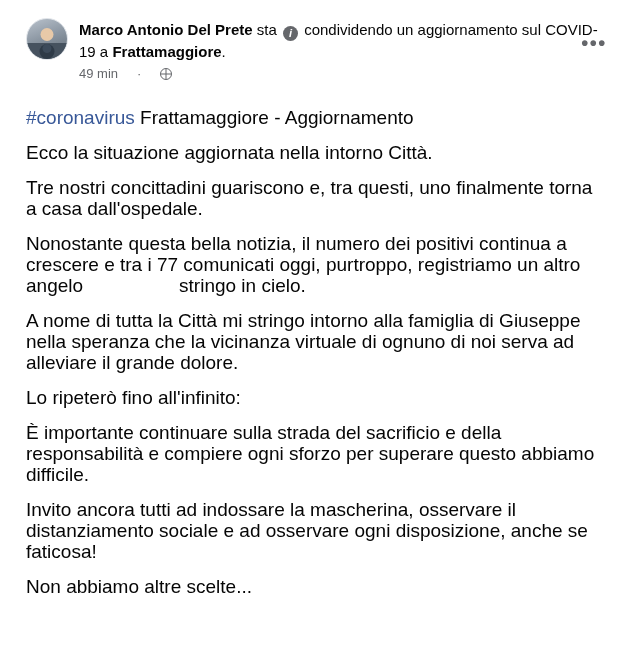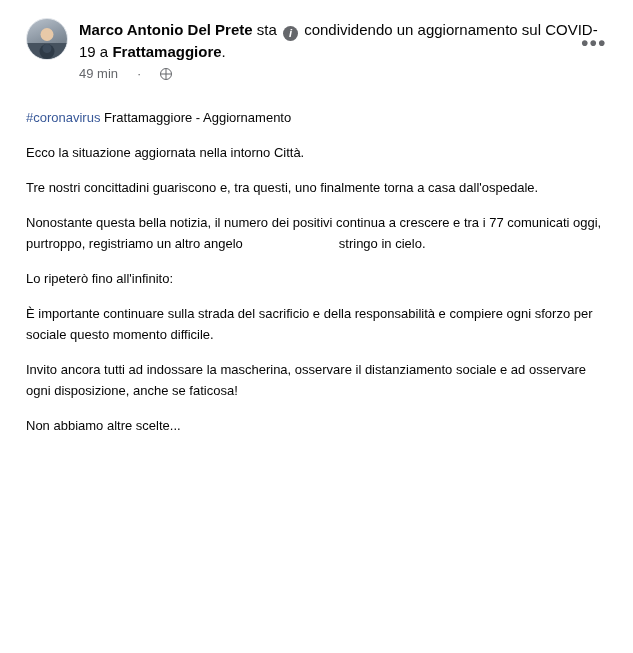--- a/index.html
+++ b/index.html
@@ -157,21 +157,21 @@
   .menu-button .dots {
     font-size: 20px;
     letter-spacing: 1.5px;
     color: #65676b;
     font-weight: bold;
     line-height: 10px;
   }
 
   
   .post-body {
-    font-size: 13px;
+    font-size: 19px;
     line-height: 21px;
     color: #050505;
     margin-top: 24px;
   }
   .post-body p {
     margin: 0 0 14px 0;
   }
   .post-body p:last-child {
     margin-bottom: 0;
   }
@@ -229,23 +229,24 @@
 
 
     <p>Ecco la situazione aggiornata nella intorno Città.</p>
 
     <p>Tre nostri concittadini guariscono e, tra questi, uno finalmente torna a casa dall'ospedale.</p>
 
     <p>
       <span>Nonostante questa bella notizia, il numero dei positivi continua a crescere e tra i 77 comunicati oggi, purtroppo, registriamo un altro angelo</span><span class="gap"></span><span>stringo in cielo.</span>
     </p>
 
+    <p>A nome di tutta la Città mi stringo intorno alla famiglia di Giuseppe nella speranza che la vicinanza virtuale di ognuno di noi serva ad alleviare il grande dolore.</p>
 
     <p>Lo ripeterò fino all'infinito:</p>
 
-    <p>È importante continuare sulla strada del sacrificio e della responsabilità e compiere ogni sforzo per sociale questo momento difficile.</p>
+    <p>È importante continuare sulla strada del sacrificio e della responsabilità e compiere ogni sforzo per superare questo abbiamo difficile.</p>
 
     <p>Invito ancora tutti ad indossare la mascherina, osservare il distanziamento sociale e ad osservare ogni disposizione, anche se faticosa!</p>
 
     <p>Non abbiamo altre scelte...</p>
 
   </div>
 </div>
 
 </body></html>

